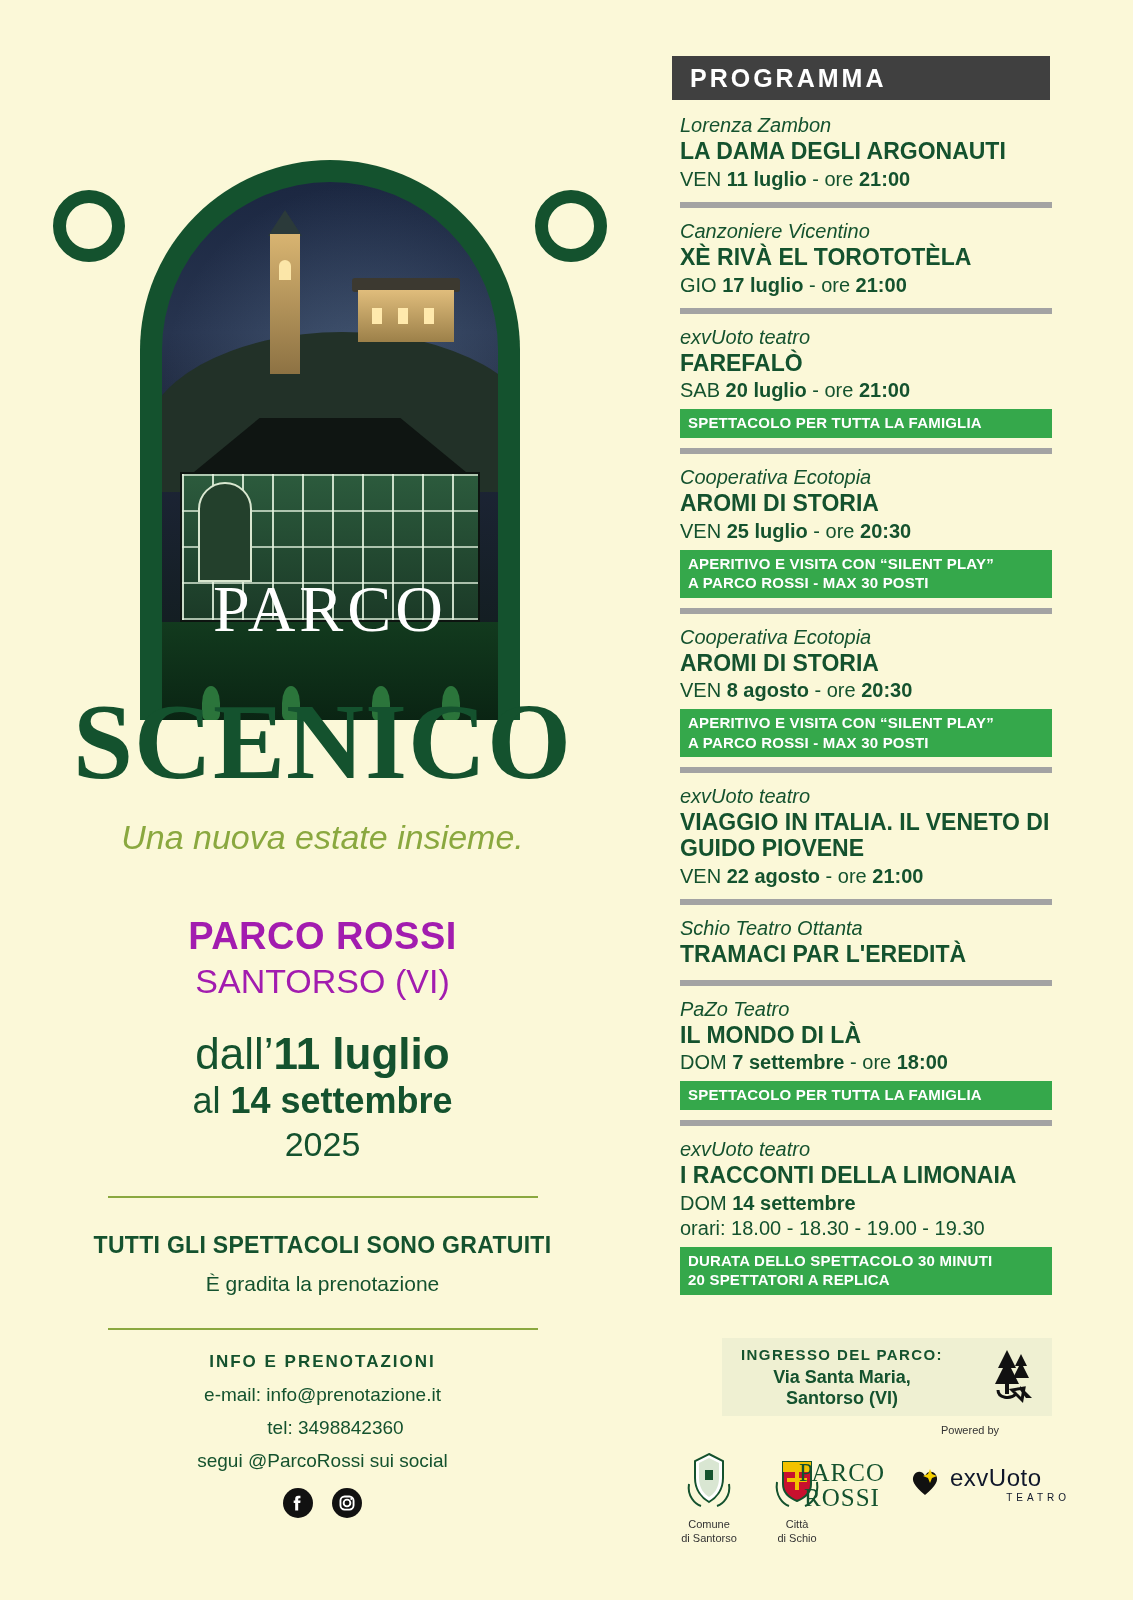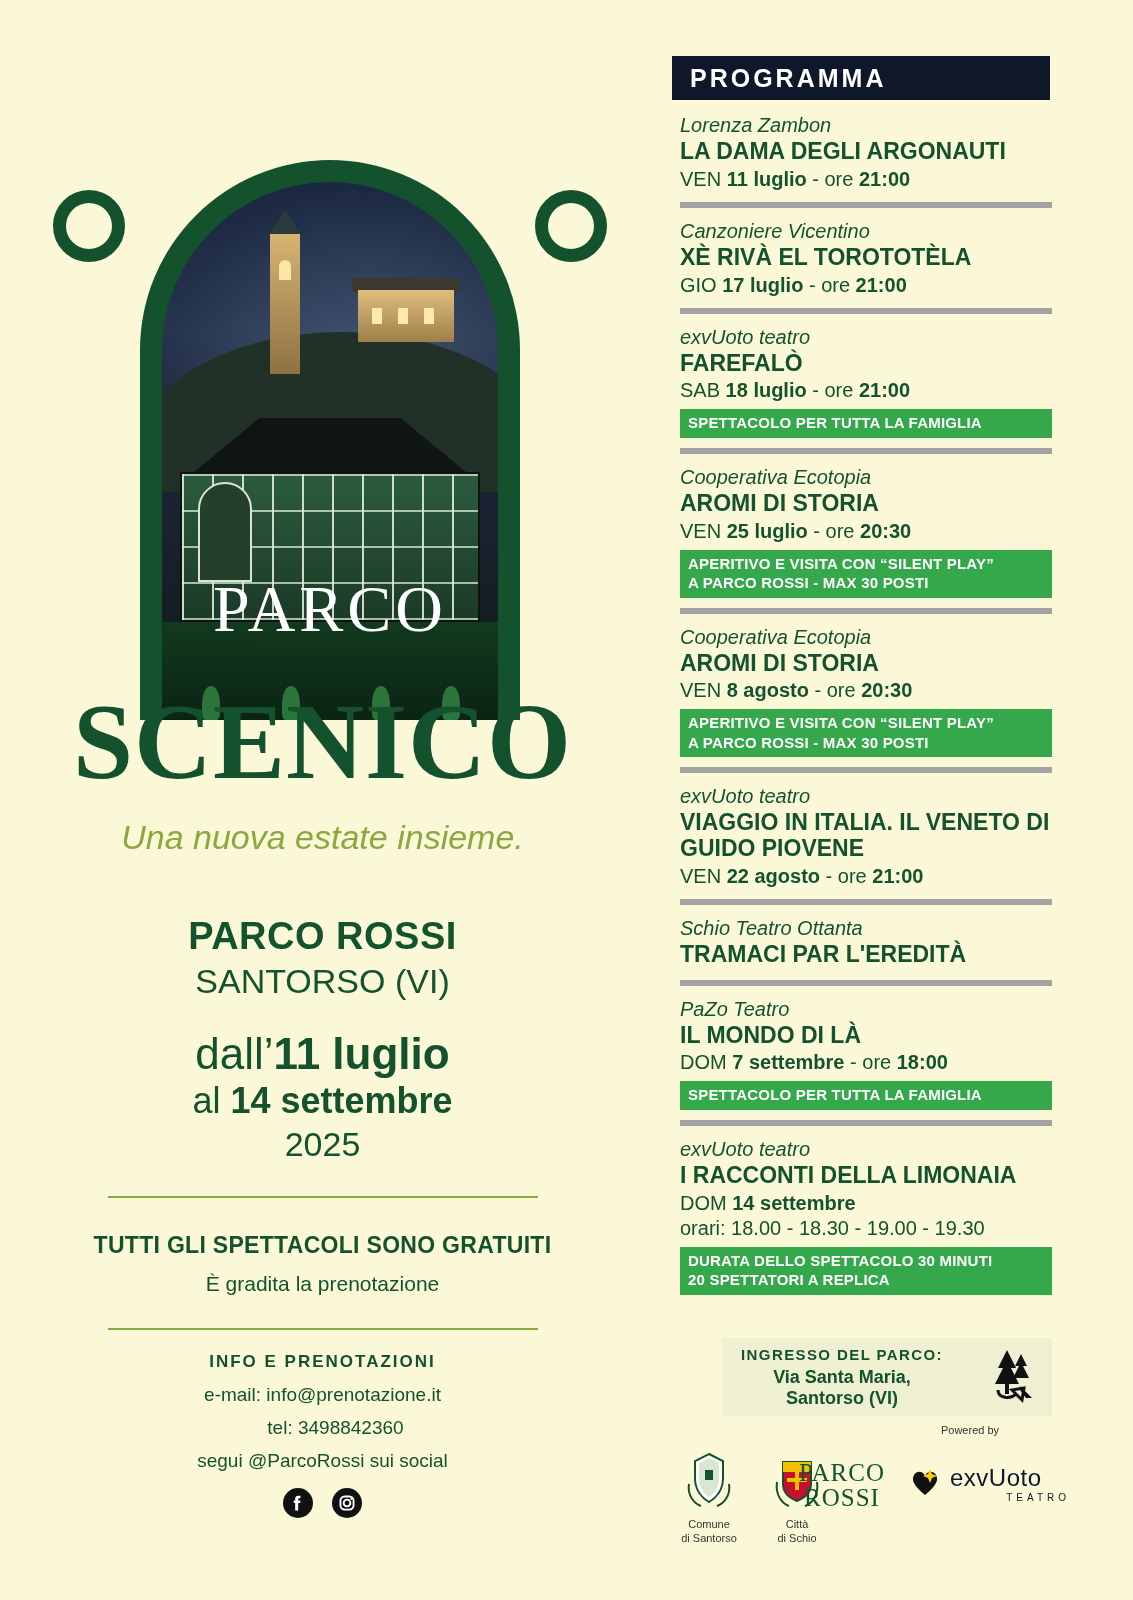--- a/index.html
+++ b/index.html
@@ -116,21 +116,21 @@
     font-weight: 700; font-size: 108px; letter-spacing: 1px; line-height: 1;
   }
   .tagline {
     position: absolute; left: 0; top: 818px; width: 645px;
     text-align: center; color: #8aa83f;
     font-size: 34px; font-style: italic; font-weight: 400;
   }
 
   .venue {
     position: absolute; left: 0; top: 915px; width: 645px; text-align: center;
-    color: #14532d;
+    color: #a21caf;
   }
   .venue .l1 { font-size: 38px; font-weight: 700; letter-spacing: .5px; }
   .venue .l2 { font-size: 34px; font-weight: 400; margin-top: 4px; }
 
   .dates {
     position: absolute; left: 0; top: 1028px; width: 645px; text-align: center;
     color: #14522e; line-height: 1.18;
   }
   .dates .d1 { font-size: 44px; font-weight: 400; }
   .dates .d1 b { font-weight: 700; }
@@ -169,21 +169,21 @@
   .soc-icon {
     display: inline-block; width: 30px; height: 30px; margin: 0 7px;
     vertical-align: middle;
   }
 
   
   .right { position: absolute; left: 672px; top: 0; width: 400px; }
 
   .prog-header {
     position: absolute; left: 0; top: 56px; width: 378px; height: 44px;
-    background: #0f172a; color: #fff;
+    background: #404040; color: #fff;
     font-size: 25px; font-weight: 700; letter-spacing: 3px;
     display: flex; align-items: center; padding-left: 18px;
   }
 
   .events { position: absolute; left: 8px; top: 114px; width: 372px; }
   .event { padding: 0 0 10px 0; position: relative; }
   .event + .event { border-top: 6px solid #a3a3a3; padding-top: 12px; }
   .ev-company {
     color: #14522e; font-size: 20px; font-style: italic; font-weight: 400;
     margin-bottom: 2px;
@@ -326,21 +326,21 @@
 
       <div class="event">
         <div class="ev-company">Canzoniere Vicentino</div>
         <div class="ev-title">XÈ RIVÀ EL TOROTOTÈLA</div>
         <div class="ev-when"><span>GIO </span><b>17 luglio</b><span> - ore </span><b>21:00</b></div>
       </div>
 
       <div class="event">
         <div class="ev-company">exvUoto teatro</div>
         <div class="ev-title">FAREFALÒ</div>
-        <div class="ev-when"><span>SAB </span><b>18 luglio</b><span> - ore </span><b>21:00</b></div>
+        <div class="ev-when"><span>SAB </span><b>20 luglio</b><span> - ore </span><b>21:00</b></div>
         <div class="ev-note full">SPETTACOLO PER TUTTA LA FAMIGLIA</div>
       </div>
 
       <div class="event">
         <div class="ev-company">Cooperativa Ecotopia</div>
         <div class="ev-title">AROMI DI STORIA</div>
         <div class="ev-when"><span>VEN </span><b>25 luglio</b><span> - ore </span><b>20:30</b></div>
         <div class="ev-note full" style="white-space:pre-line">APERITIVO E VISITA CON “SILENT PLAY”
 A PARCO ROSSI - MAX 30 POSTI</div>
       </div>

